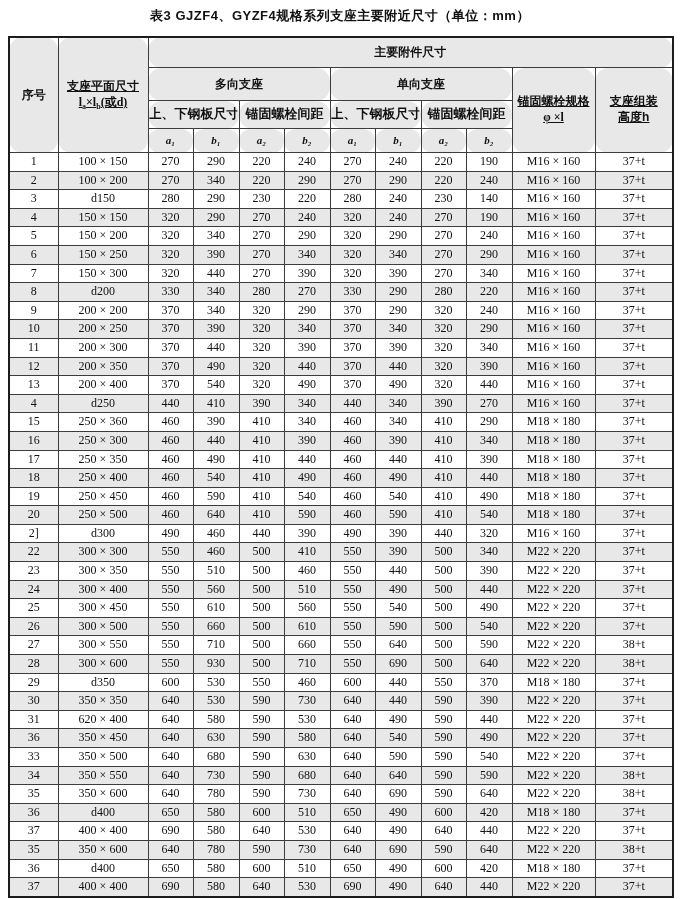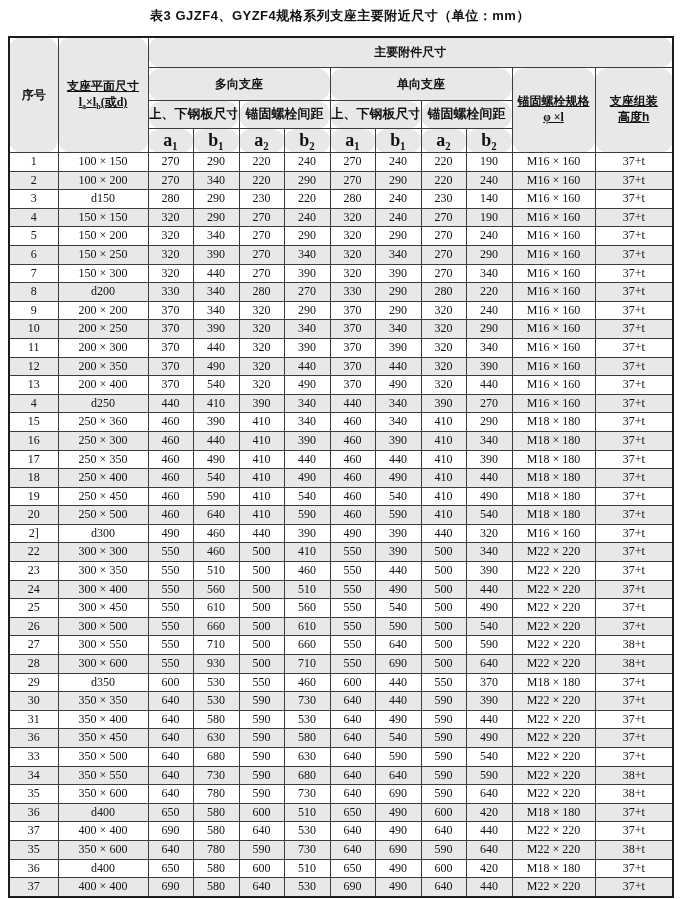--- a/index.html
+++ b/index.html
@@ -45,21 +45,22 @@
     font-weight: bold;
     line-height: 1.25;
     border-radius: 14px;
   }
   thead tr.h1 th { height: 29px; }
   thead tr.h2 th { height: 32px; }
   thead tr.h3 th { height: 27px; font-size: 13px; }
   thead tr.h4 th {
     height: 23px;
     font-family: "Liberation Serif", "DejaVu Serif", serif;
-    font-size: 18px;
+    font-size: 11px;
+    font-style: italic;
   }
   tbody td {
     font-family: "Liberation Serif", "DejaVu Serif", serif;
     font-size: 12px;
     height: 17.6px;
     line-height: 17.6px;
     background: #ffffff;
   }
   tbody tr.alt td { background: #e8e8e8; }
   .two-line { line-height: 1.3; text-decoration: underline; }
@@ -552,21 +553,21 @@
           <td>730</td>
           <td>640</td>
           <td>440</td>
           <td>590</td>
           <td>390</td>
           <td>M22 × 220</td>
           <td>37+t</td>
         </tr>
         <tr>
           <td>31</td>
-          <td>350 × 400</td>
+          <td>620 × 400</td>
           <td>640</td>
           <td>580</td>
           <td>590</td>
           <td>530</td>
           <td>640</td>
           <td>490</td>
           <td>590</td>
           <td>440</td>
           <td>M22 × 220</td>
           <td>37+t</td>

